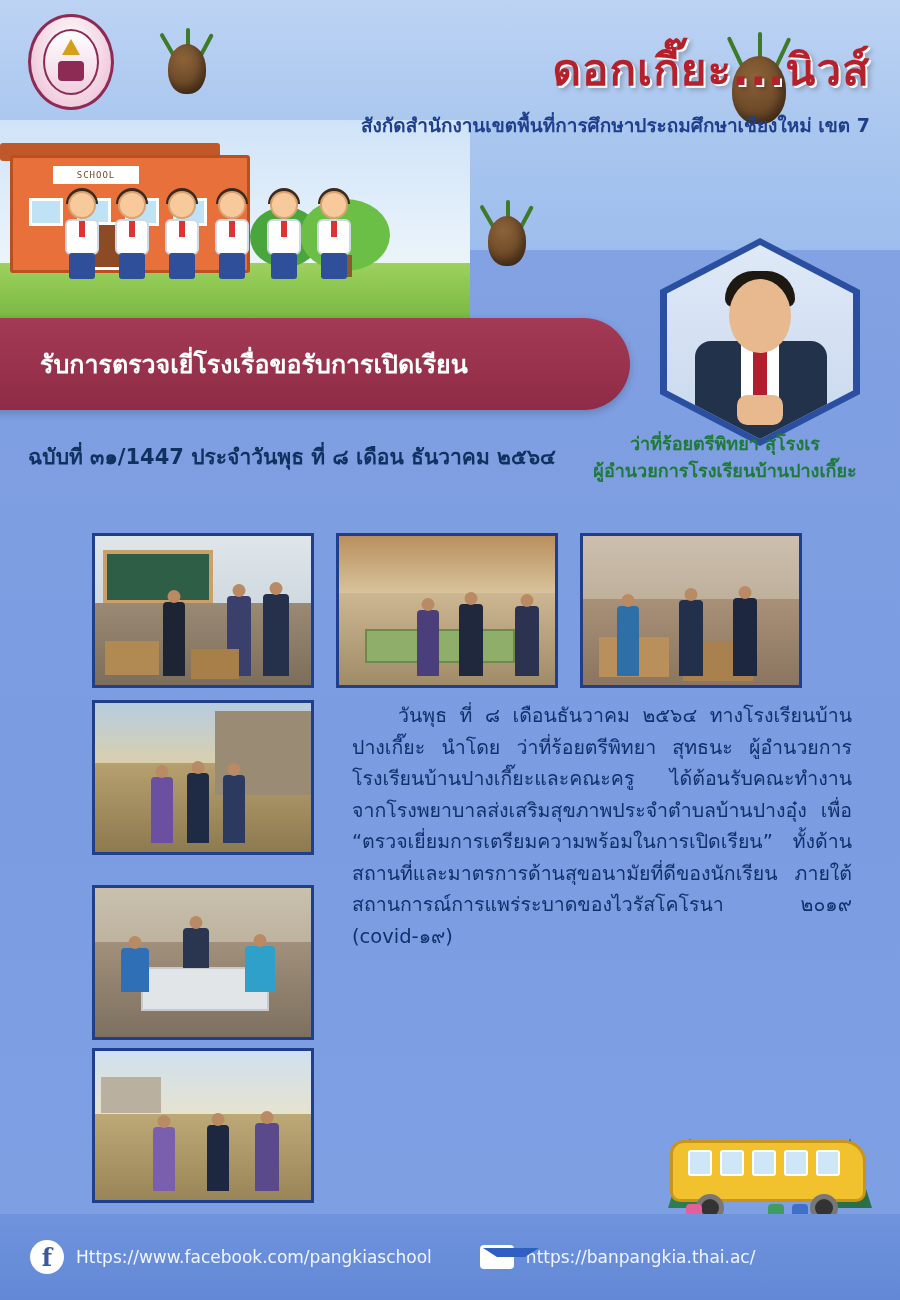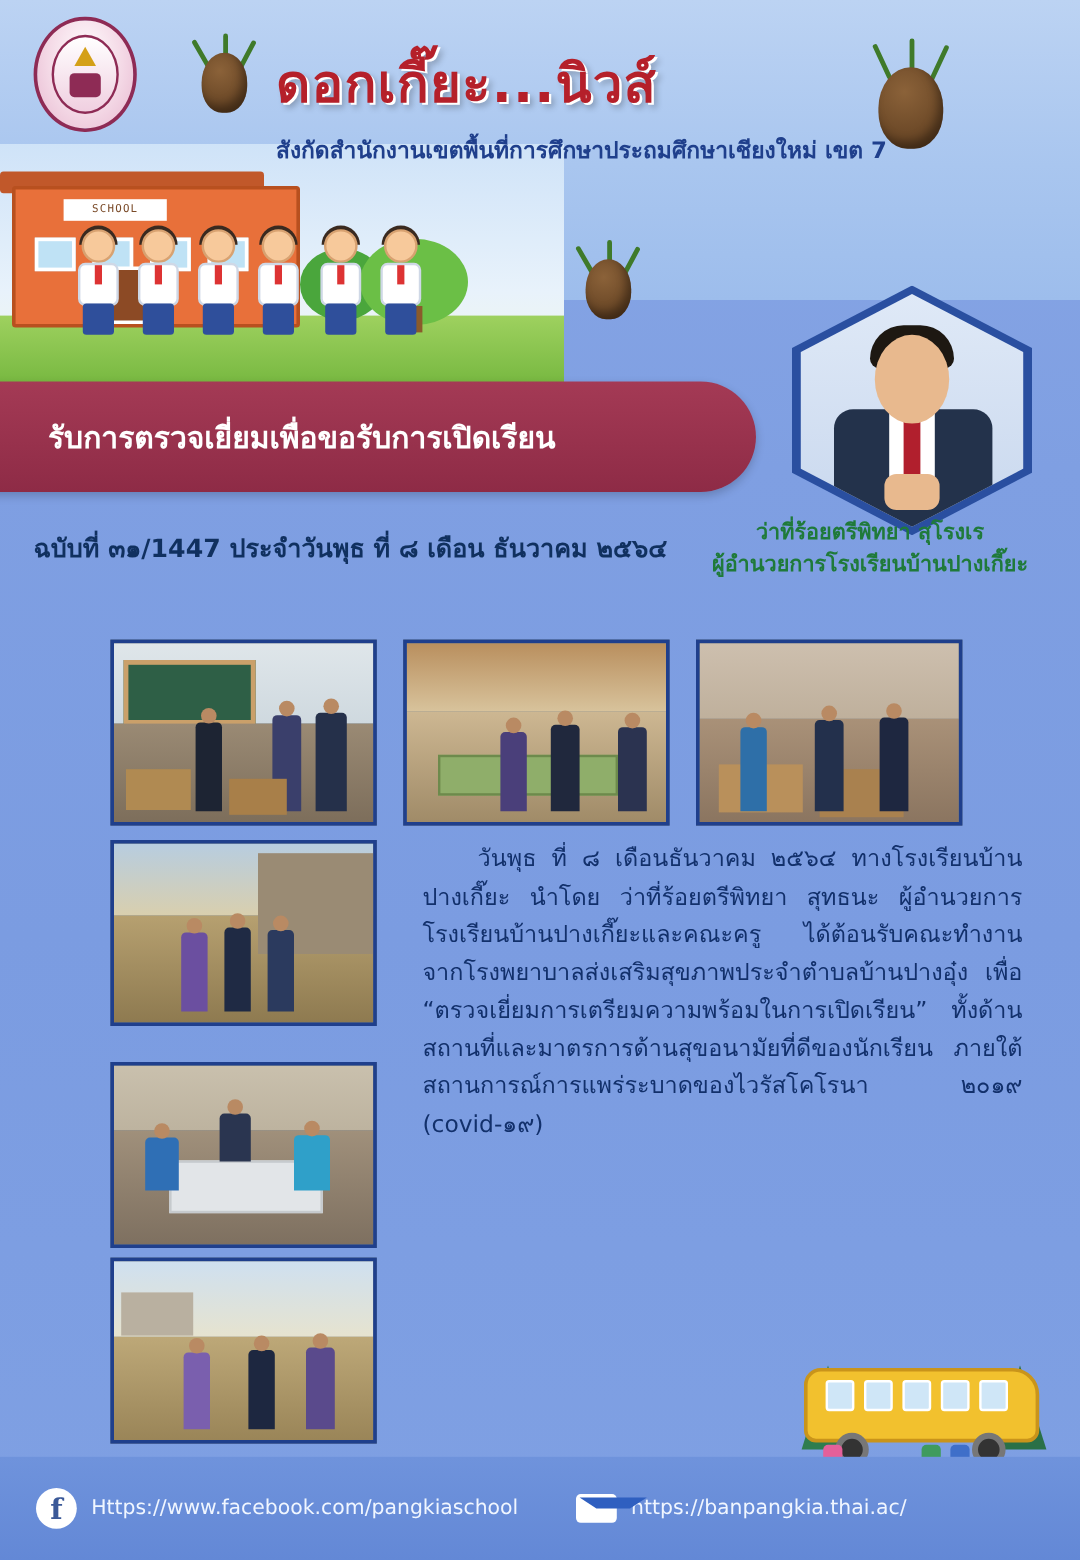--- a/index.html
+++ b/index.html
@@ -74,21 +74,21 @@
     display:flex; align-items:center; justify-content:center;
   }
   .logo-inner { width:56px; height:66px; border:2px solid #8e2b55; border-radius:28px/33px;
     background:linear-gradient(180deg,#fff,#f0cfe0); position:relative;}
   .logo-inner:before{content:""; position:absolute; left:50%; top:8px; transform:translateX(-50%);
     width:0;height:0;border-left:9px solid transparent;border-right:9px solid transparent;border-bottom:16px solid #d4a017;}
   .logo-inner:after{content:""; position:absolute; left:50%; top:30px; transform:translateX(-50%);
     width:26px;height:20px;background:#8e2b55; border-radius:4px;}
 
   .masthead {
-    position:absolute; left:230px; top:34px; width:640px; text-align:left;
+    position:absolute; left:230px; top:34px; width:640px; text-align:right;
   }
   .masthead .title {
     font-size:44px; font-weight:bold; color:#b5202a;
     text-shadow: 2px 2px 0 #ffffff, 4px 4px 5px rgba(0,0,0,.25);
     letter-spacing:1px;
   }
   .masthead .sub1 {
     margin-top:14px; font-size:19px; color:#1f3f8c; font-weight:bold;
   }
   .masthead .sub2 {
@@ -285,21 +285,21 @@
       <div class="logo-inner"></div>
     </div>
 
     <div class="masthead">
       <div class="title">ดอกเกี๊ยะ...นิวส์</div>
       <div class="sub2">สังกัดสำนักงานเขตพื้นที่การศึกษาประถมศึกษาเชียงใหม่ เขต 7</div>
     </div>
   </div>
 
   <div class="banner">
-    <div class="banner-text">รับการตรวจเยี่ยมเพื่อขอรับการเปิดเรียน</div>
+    <div class="banner-text">รับการตรวจเยี่โรงเรื่อขอรับการเปิดเรียน</div>
   </div>
 
   <div class="issue">ฉบับที่ ๓๑/1447   ประจำวันพุธ ที่ ๘ เดือน ธันวาคม ๒๕๖๔</div>
 
   <div class="hexwrap">
     <div class="hex"></div>
     <div class="hex-in">
       <div class="person">
         <div class="suit"></div>
         <div class="shirt"></div>

